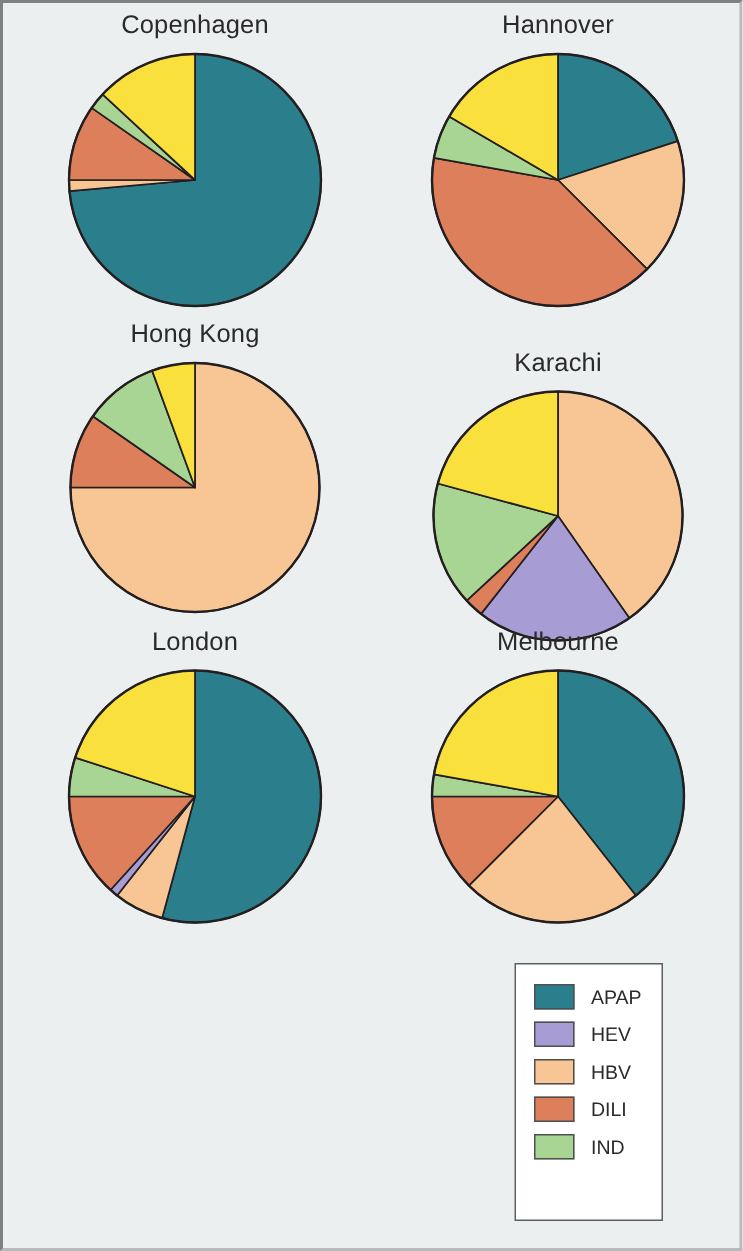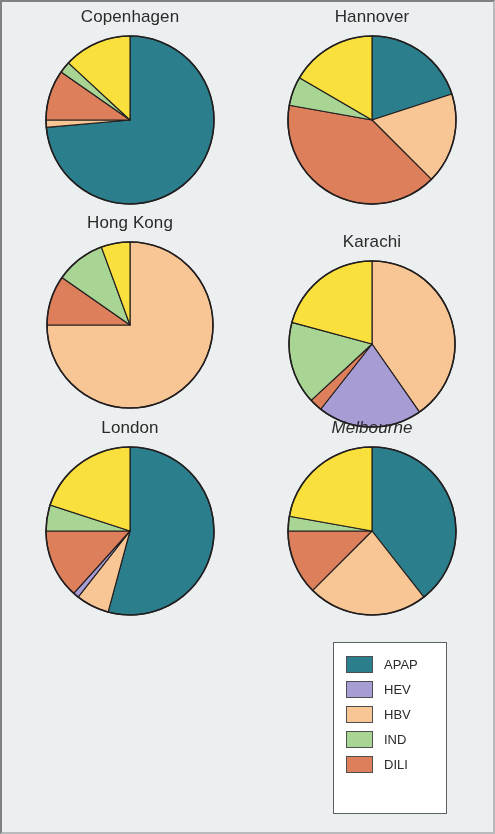--- a/index.html
+++ b/index.html
@@ -147,51 +147,51 @@
           <path d="M 86 86 L 64.08931347164864 167.092057661995 A 84 84 0 0 1 34.09979250041192 152.048228299476 Z" fill="#f8c694" class="slice"></path>
           <path d="M 86 86 L 34.09979250041192 152.048228299476 A 84 84 0 0 1 29.662411570915516 148.3063089100541 Z" fill="#a79cd4" class="slice"></path>
           <path d="M 86 86 L 29.662411570915516 148.3063089100541 A 84 84 0 0 1 2 86.00000000000001 Z" fill="#dd7f5b" class="slice"></path>
           <path d="M 86 86 L 2 86.00000000000001 A 84 84 0 0 1 6.111252631207108 60.04257247250439 Z" fill="#a8d494" class="slice"></path>
           <path d="M 86 86 L 6.111252631207108 60.04257247250439 A 84 84 0 0 1 85.99999999999999 2 Z" fill="#f9e03c" class="slice"></path>
           <circle cx="86" cy="86" r="84" fill="none" stroke="#231f20" stroke-width="1.6"></circle>
         </svg>
       </div>
   </div>
 
-  <div class="panel" style="left:252px; top:417px; width:236px; height:205px;font-style:italic;">
+  <div class="panel" style="left:252px; top:417px; width:236px; height:205px;">
     <div class="panel-title">Melbourne</div>
     <div class="pie-wrap" style="top:26px;">
         <svg width="172" height="172" viewBox="0 0 172 172">
           <path d="M 86 86 L 86 2 A 84 84 0 0 1 137.9002074995881 152.04822829947597 Z" fill="#2b7f8c" class="slice"></path>
           <path d="M 86 86 L 137.9002074995881 152.04822829947597 A 84 84 0 0 1 26.60303038033001 145.39696961967 Z" fill="#f8c694" class="slice"></path>
           <path d="M 86 86 L 26.60303038033001 145.39696961967 A 84 84 0 0 1 2 86.00000000000001 Z" fill="#dd7f5b" class="slice"></path>
           <path d="M 86 86 L 2 86.00000000000001 A 84 84 0 0 1 3.2965958995467446 71.29806304607685 Z" fill="#a8d494" class="slice"></path>
           <path d="M 86 86 L 3.2965958995467446 71.29806304607685 A 84 84 0 0 1 85.99999999999999 2 Z" fill="#f9e03c" class="slice"></path>
           <circle cx="86" cy="86" r="84" fill="none" stroke="#231f20" stroke-width="1.6"></circle>
         </svg>
       </div>
   </div>
 
 
-  <div id="legend" style="left:331px; top:640px; width:114px; height:172px;">
+  <div id="legend" style="left:341px; top:640px; width:99px; height:172px;">
   <div class="legend-row">
         <span class="legend-swatch" style="background: rgb(43, 127, 140);"></span>
         <span class="legend-label">APAP</span>
       </div>
       <div class="legend-row">
         <span class="legend-swatch" style="background: rgb(167, 156, 212);"></span>
         <span class="legend-label">HEV</span>
       </div>
       <div class="legend-row">
         <span class="legend-swatch" style="background: rgb(248, 198, 148);"></span>
         <span class="legend-label">HBV</span>
       </div>
       <div class="legend-row">
+        <span class="legend-swatch" style="background: rgb(221, 127, 91);"></span>
+        <span class="legend-label">DILI</span>
+      </div>
+      <div class="legend-row">
         <span class="legend-swatch" style="background: rgb(168, 212, 148);"></span>
         <span class="legend-label">IND</span>
-      </div>
-      <div class="legend-row">
-        <span class="legend-swatch" style="background: rgb(221, 127, 91);"></span>
-        <span class="legend-label">DILI</span>
       </div>
     </div>
 
 </div>
 
 </body></html>

